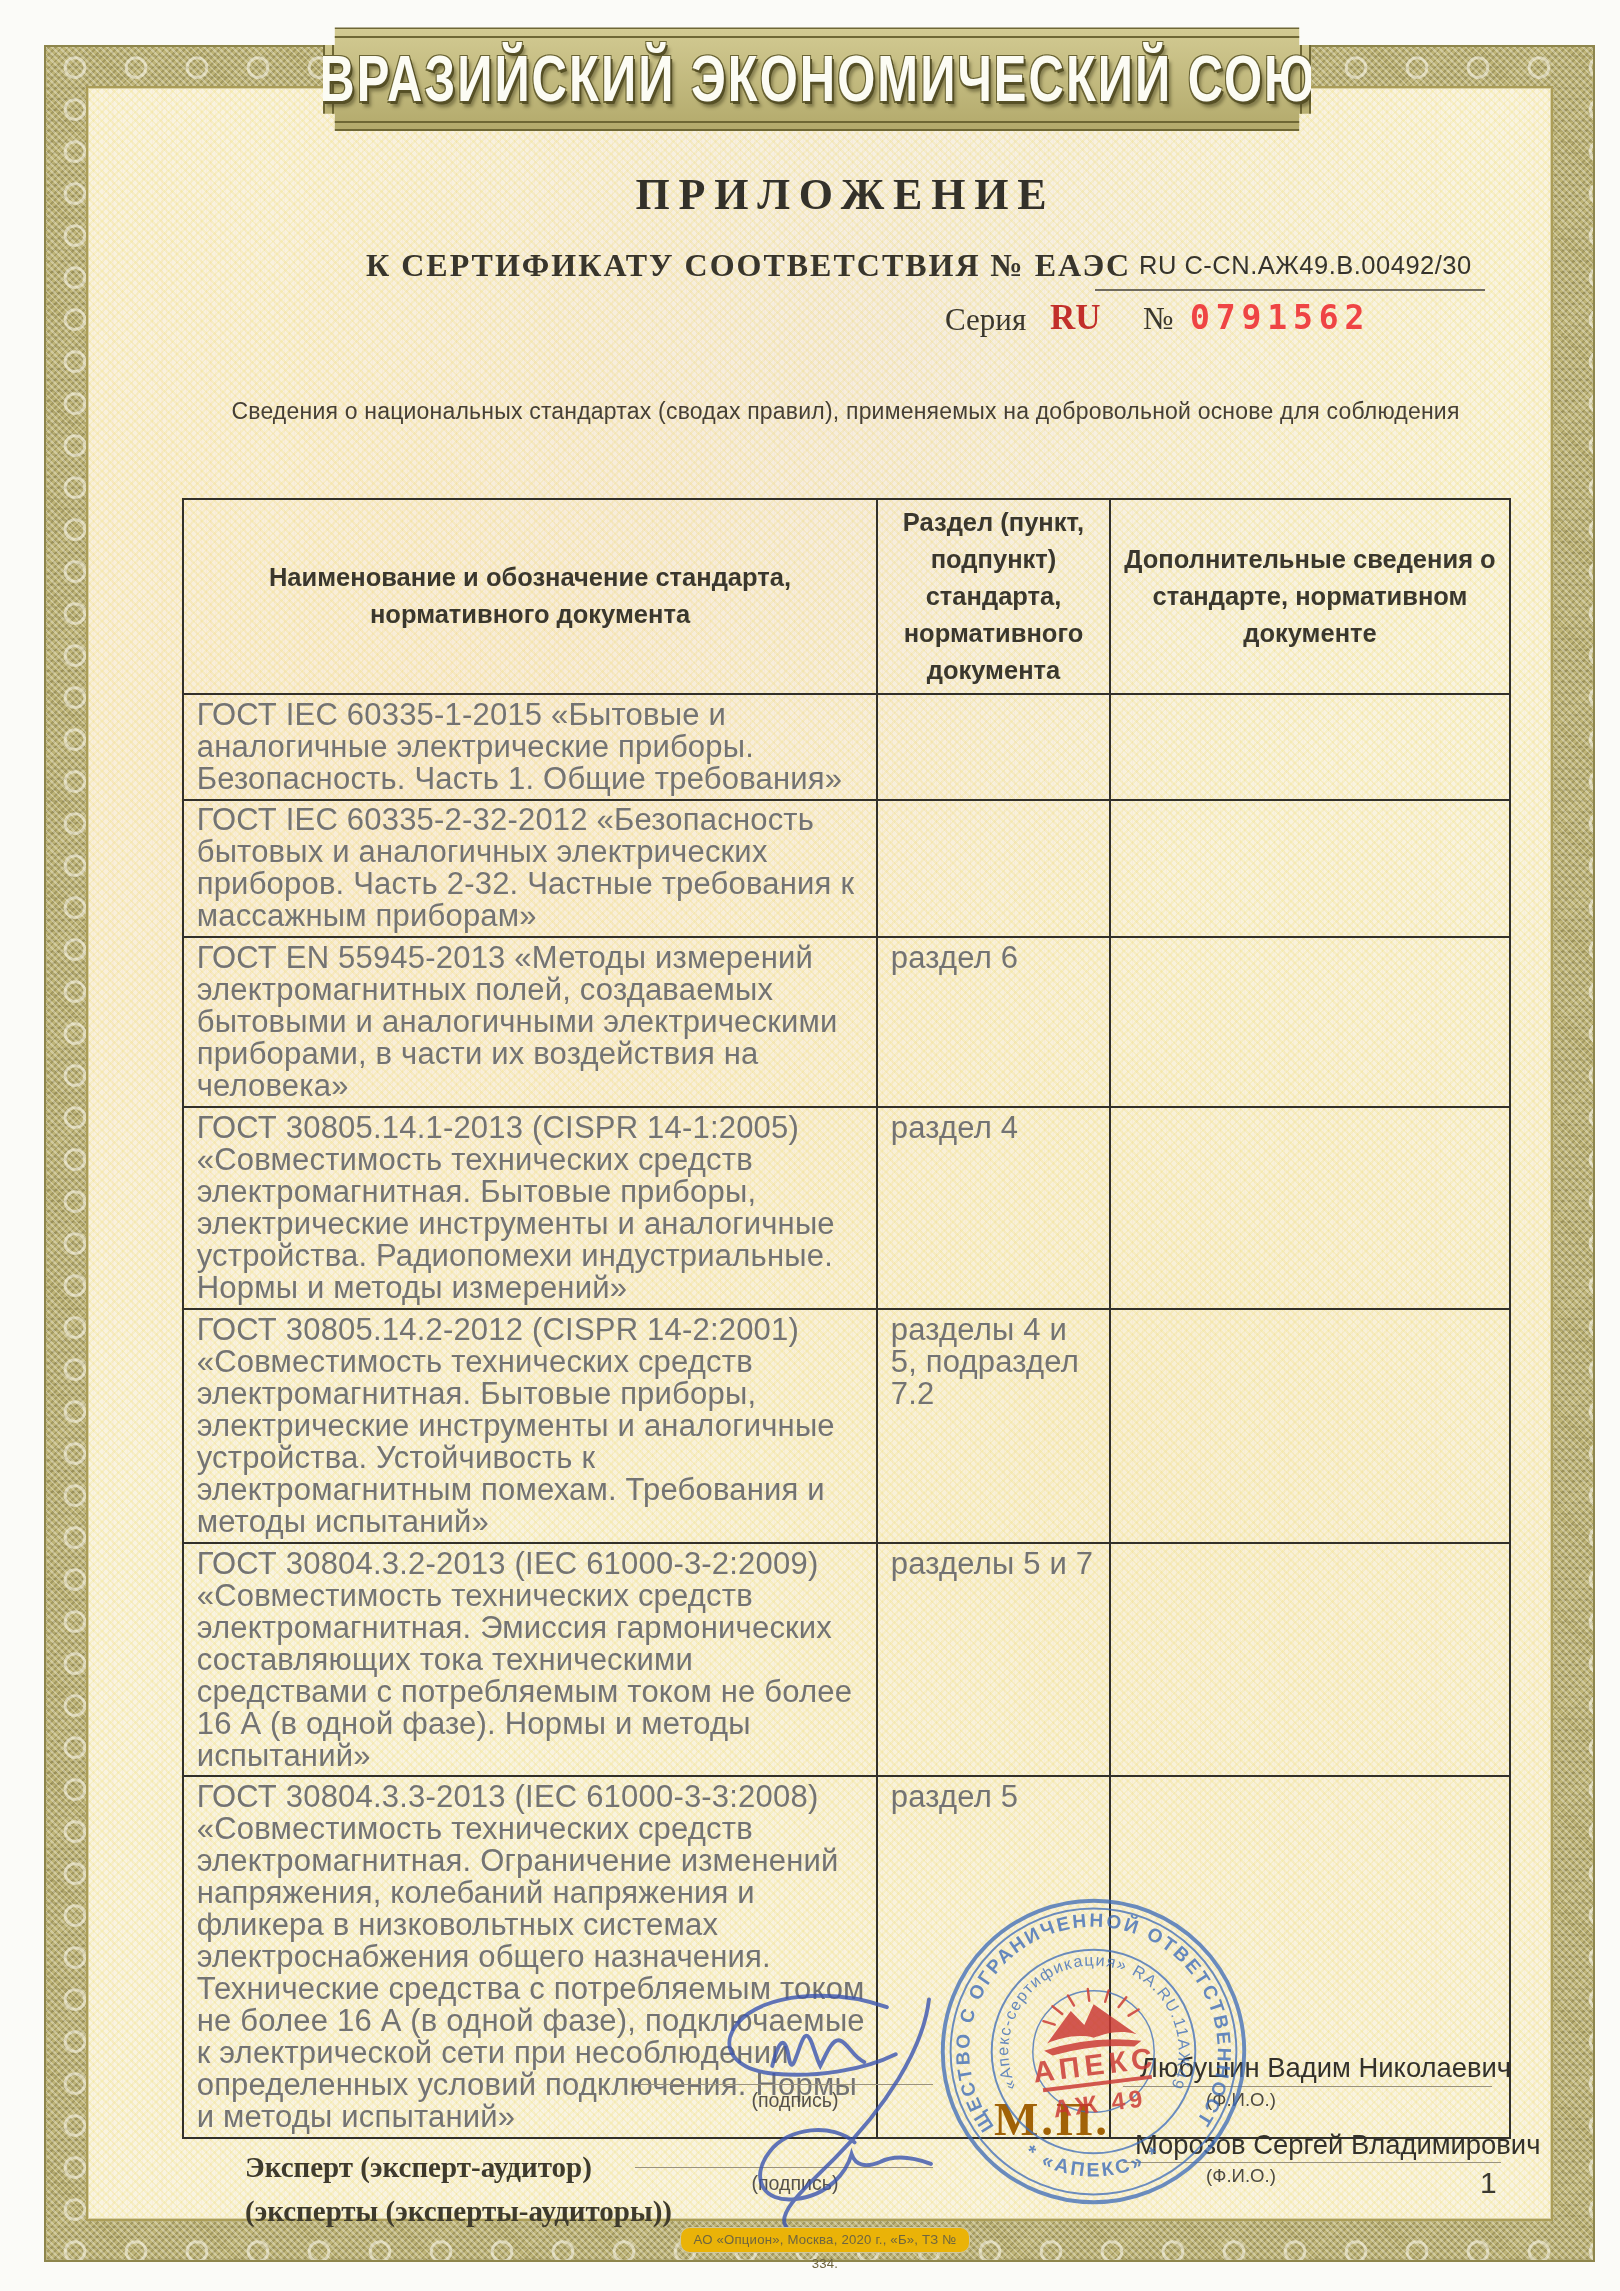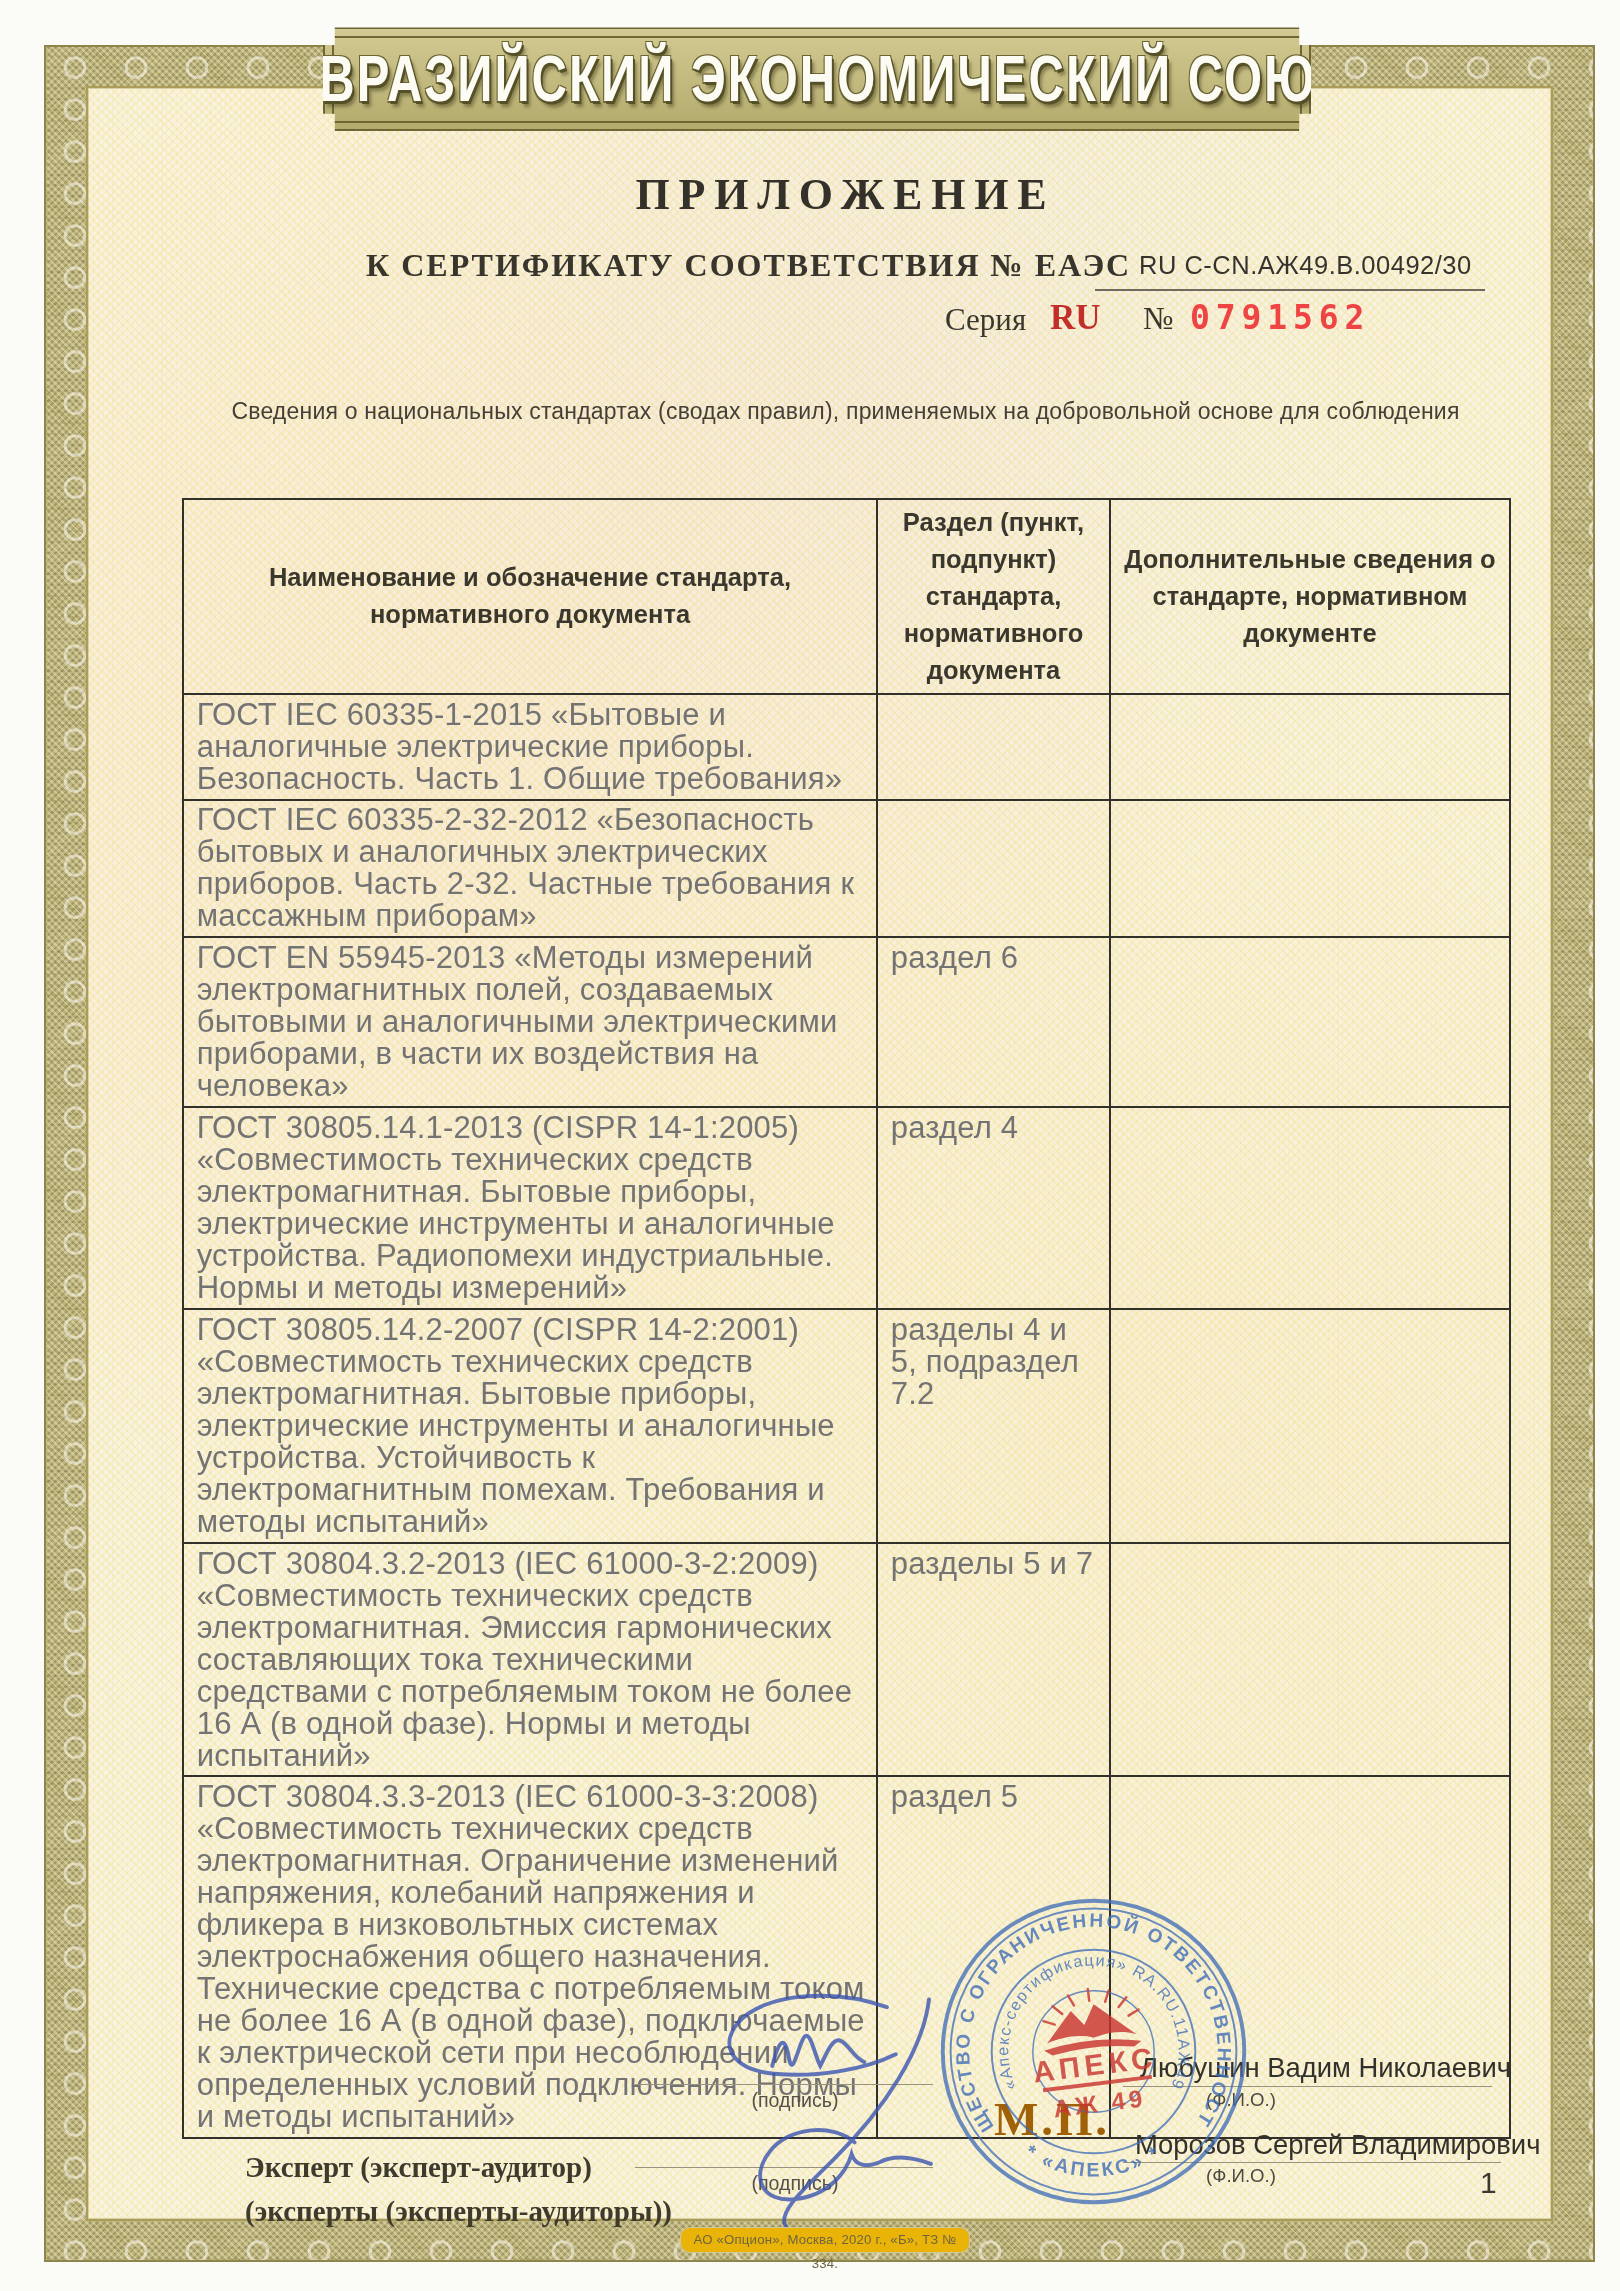--- a/index.html
+++ b/index.html
@@ -153,21 +153,21 @@
           <td>ГОСТ EN 55945-2013 «Методы измерений электромагнитных полей, создаваемых бытовыми и аналогичными электрическими приборами, в части их воздействия на человека»</td>
           <td>раздел 6</td>
           <td></td>
         </tr>
         <tr class="r4">
           <td>ГОСТ 30805.14.1-2013 (CISPR 14-1:2005) «Совместимость технических средств электромагнитная. Бытовые приборы, электрические инструменты и аналогичные устройства. Радиопомехи индустриальные. Нормы и методы измерений»</td>
           <td>раздел 4</td>
           <td></td>
         </tr>
         <tr class="r5">
-          <td>ГОСТ 30805.14.2-2007 (CISPR 14-2:2001) «Совместимость технических средств электромагнитная. Бытовые приборы, электрические инструменты и аналогичные устройства. Устойчивость к электромагнитным помехам. Требования и методы испытаний»</td>
+          <td>ГОСТ 30805.14.2-2012 (CISPR 14-2:2001) «Совместимость технических средств электромагнитная. Бытовые приборы, электрические инструменты и аналогичные устройства. Устойчивость к электромагнитным помехам. Требования и методы испытаний»</td>
           <td>разделы 4 и 5, подраздел 7.2</td>
           <td></td>
         </tr>
         <tr class="r6">
           <td>ГОСТ 30804.3.2-2013 (IEC 61000-3-2:2009) «Совместимость технических средств электромагнитная. Эмиссия гармонических составляющих тока техническими средствами с потребляемым током не более 16 А (в одной фазе). Нормы и методы испытаний»</td>
           <td>разделы 5 и 7</td>
           <td></td>
         </tr>
         <tr class="r7">
           <td>ГОСТ 30804.3.3-2013 (IEC 61000-3-3:2008) «Совместимость технических средств электромагнитная. Ограничение изменений напряжения, колебаний напряжения и фликера в низковольтных системах электроснабжения общего назначения. Технические средства с потребляемым током не более 16 А (в одной фазе), подключаемые к электрической сети при несоблюдении определенных условий подключения. Нормы и методы испытаний»</td>

